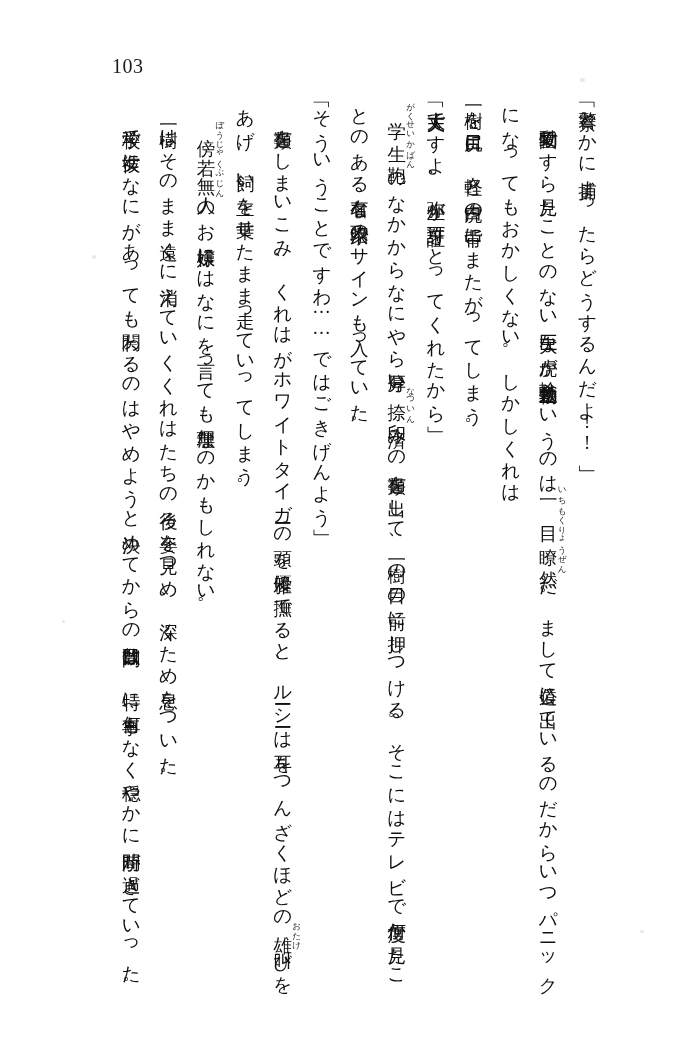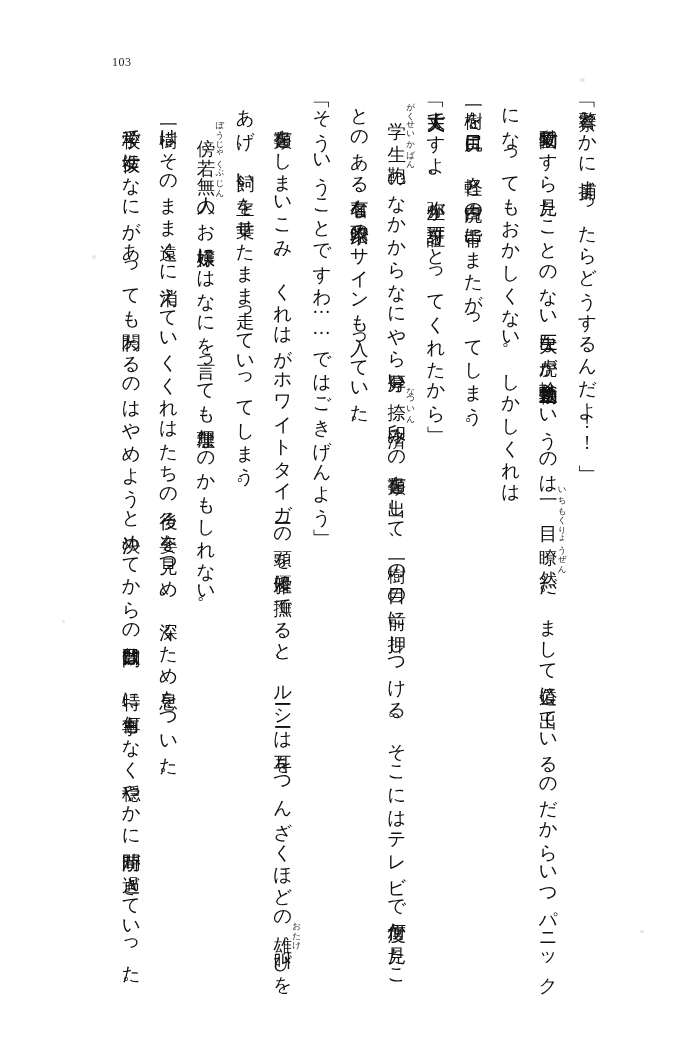--- a/index.html
+++ b/index.html
@@ -21,21 +21,21 @@
     width: 697px;
     height: 1050px;
     background: #ffffff;
   }
 
   
   .page-number {
     position: absolute;
     top: 55px;
     left: 112px;
-    font-size: 12px;
+    font-size: 20px;
     letter-spacing: 0.5px;
     color: #1a1a1a;
     font-family: "Liberation Serif", serif;
   }
 
   
   .text-block {
     position: absolute;
     top: 96px;
     right: 92px;

